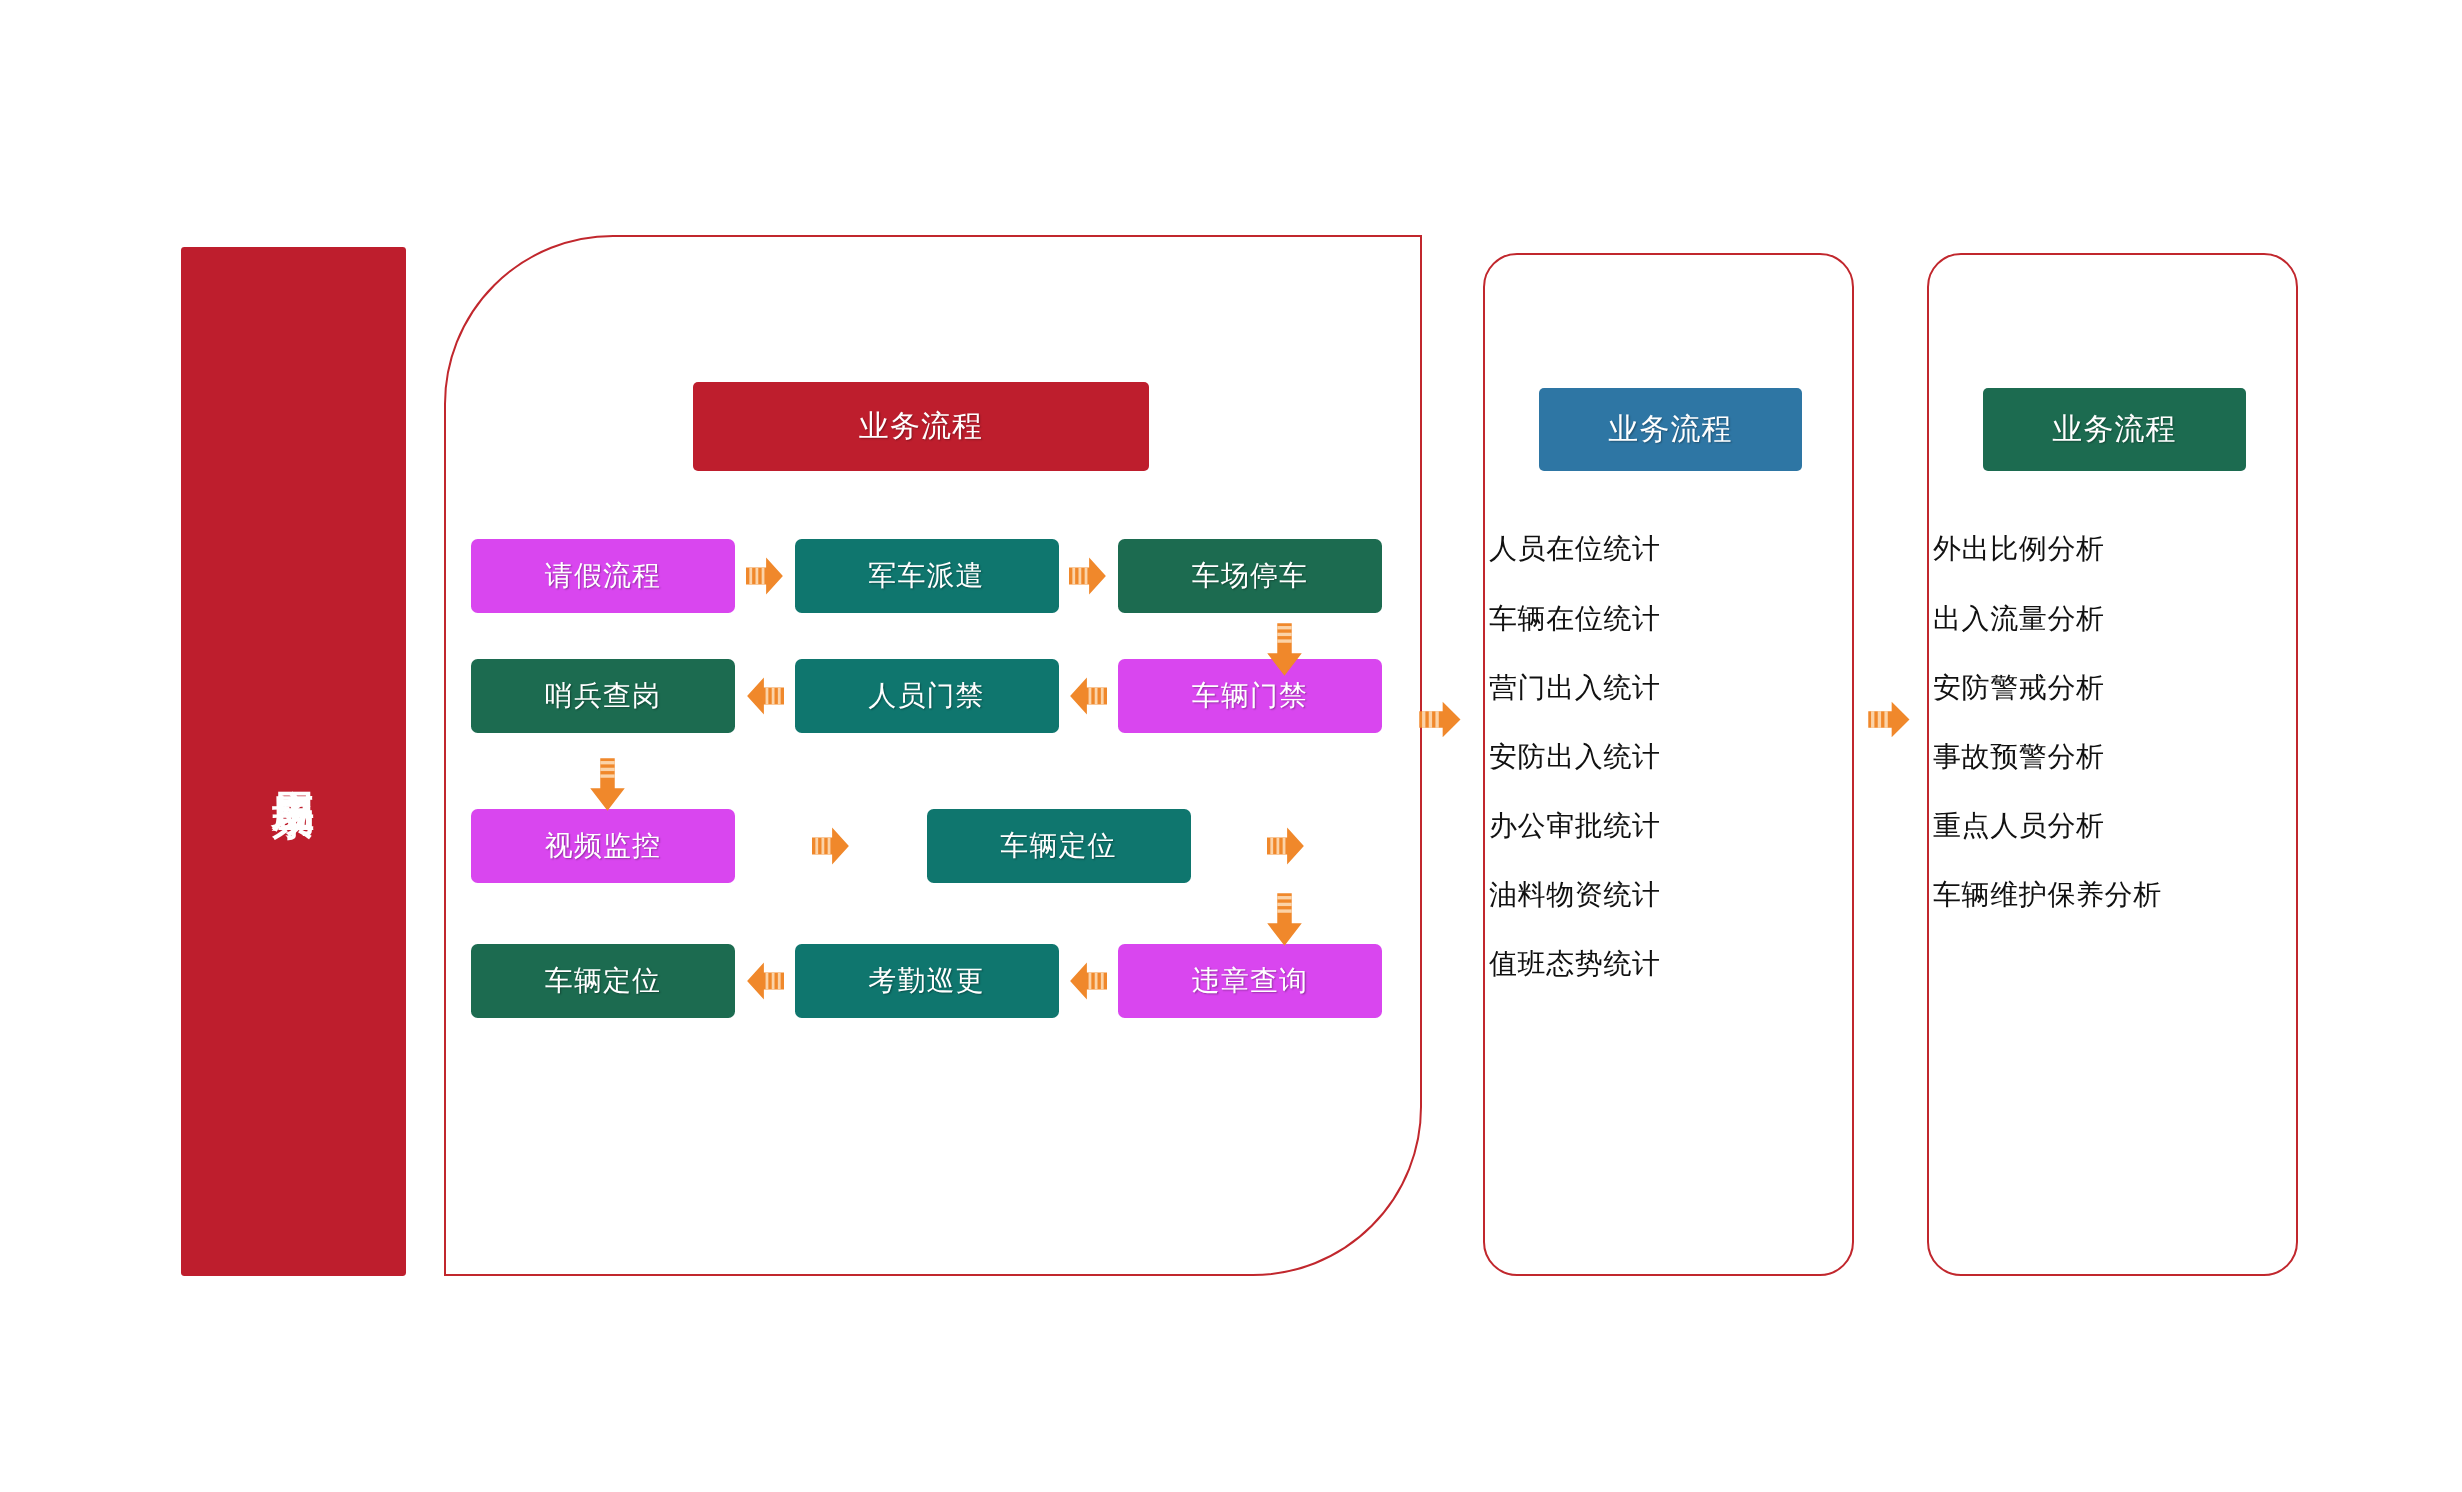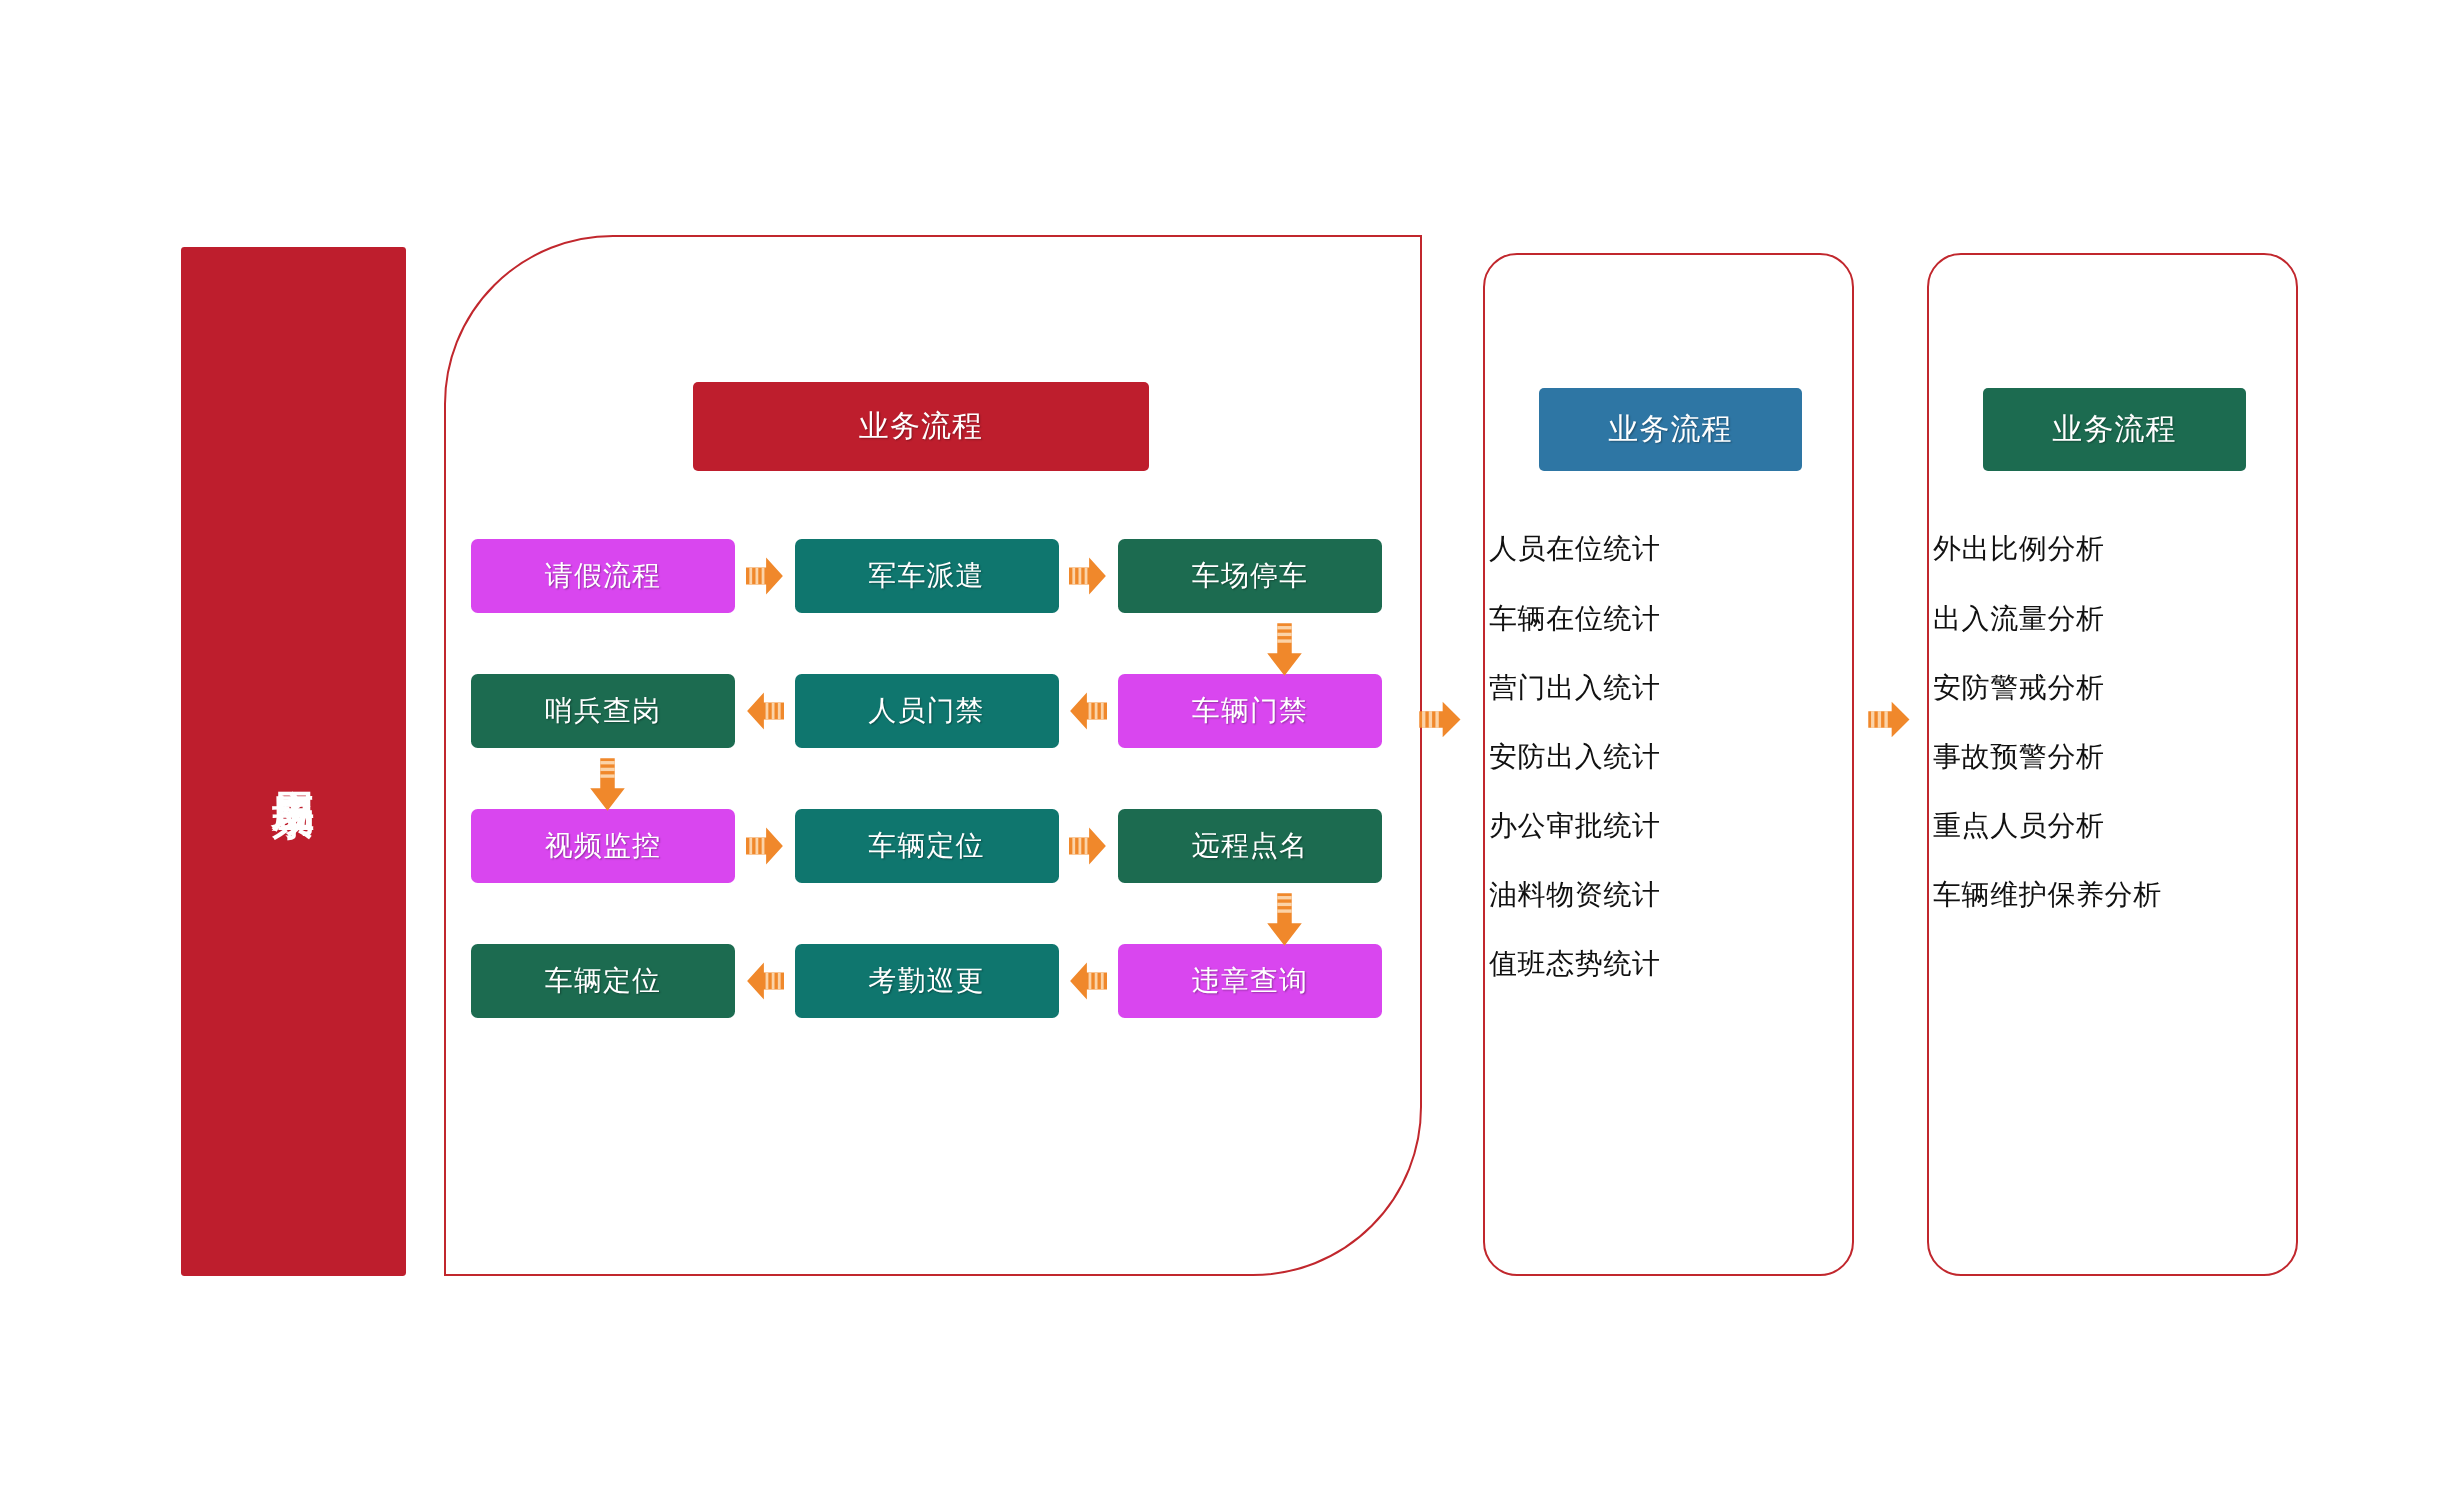--- a/index.html
+++ b/index.html
@@ -98,21 +98,21 @@
   }
   .flow-row {
     position: absolute;
     left: 0;
     width: 911px;
     height: 74px;
     display: flex;
     align-items: center;
   }
   .flow-row.r0 { top: 0px; }
-  .flow-row.r1 { top: 135px; align-items: flex-end; }
+  .flow-row.r1 { top: 120px; align-items: flex-end; }
   .flow-row.r2 { top: 270px; }
   .flow-row.r3 { top: 405px; }
 
   .flow-box {
     width: 264px;
     height: 74px;
     border-radius: 6.7px;
     display: flex;
     align-items: center;
     justify-content: center;
@@ -285,23 +285,20 @@
       </div>
       <div class="h-gap">
         <span>
           <svg class="arrow-h" width="38" height="42" viewBox="0 0 68 74">
             <path d="M0 22 H36 V4 L66 37 L36 70 V52 H0 Z" fill="#F0882B"></path>
             <rect x="6" y="22" width="5" height="30" fill="#FBD3A8"></rect>
             <rect x="17" y="22" width="5" height="30" fill="#FBD3A8"></rect>
             <rect x="28" y="22" width="5" height="30" fill="#FBD3A8"></rect>
           </svg>
         </span>
-      </div>
-      <div class="flow-box c-green">
-        <span>远程点名</span>
       </div>
     </div>
 
     <div class="flow-row r3">
       <div class="flow-box c-green">
         <span>车辆定位</span>
       </div>
       <div class="h-gap">
         <span>
           <svg class="arrow-h" width="38" height="42" viewBox="0 0 68 74">

